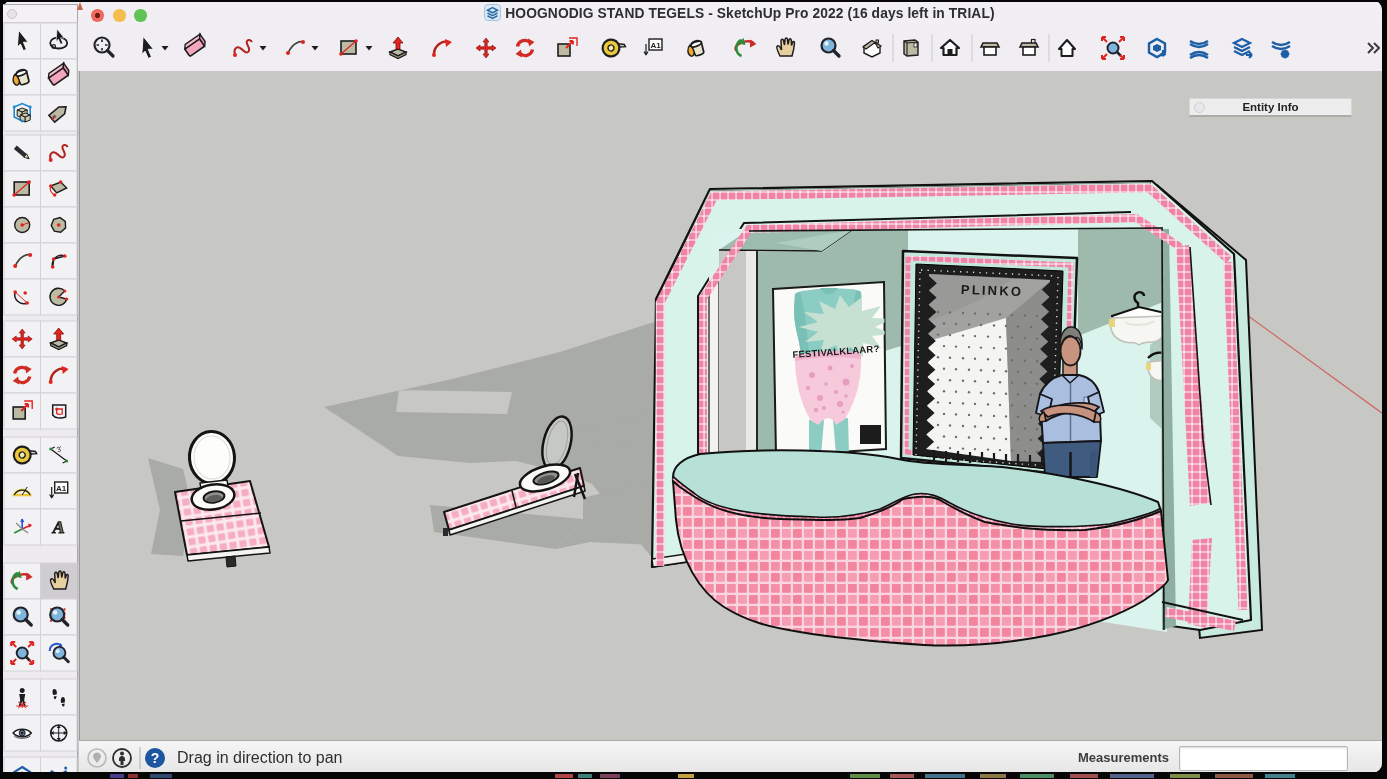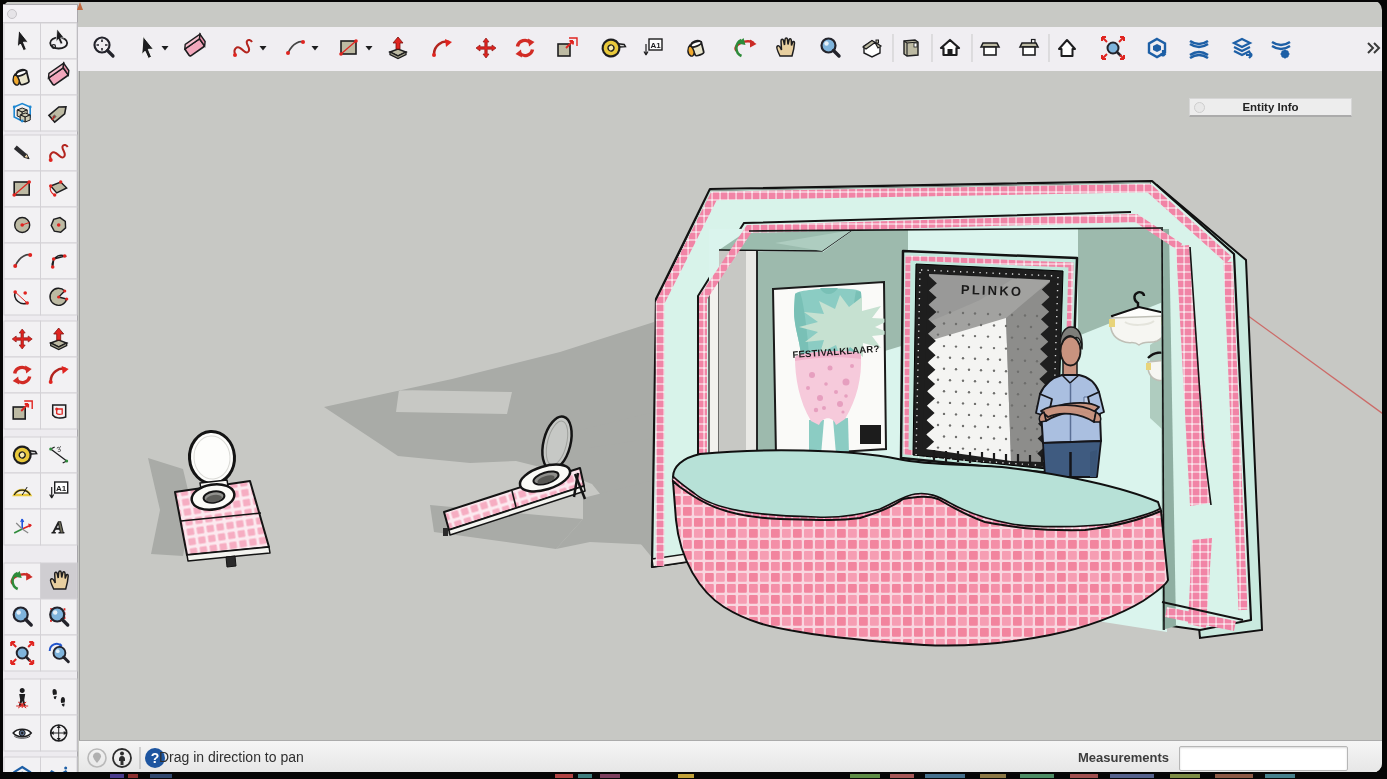--- a/index.html
+++ b/index.html
@@ -5,36 +5,49 @@
   html,body{margin:0;padding:0;}
   body{width:1387px;height:779px;overflow:hidden;background:#000;font-family:"Liberation Sans",sans-serif;position:relative;}
   #frame{position:absolute;left:0;top:0;width:1387px;height:779px;background:#050505;}
   #win{position:absolute;left:3px;top:0px;width:1379px;height:773px;background:#C8C9C5;border-radius:10px;overflow:hidden;}
   #titlebar{position:absolute;left:0;top:0;width:100%;height:27px;background:#F1EFF3;}
   .tl{position:absolute;top:9px;width:12.5px;height:12.5px;border-radius:50%;}
   #titletext{position:absolute;top:0;left:47px;width:100%;height:27px;text-align:center;font-size:13.8px;font-weight:bold;color:#2e2e30;line-height:28px;letter-spacing:0.1px;}
   #toolbar{position:absolute;left:0;top:27px;width:100%;height:44px;background:#F0EEF2;border-bottom:1px solid #c7c7c7;}
   #canvas{position:absolute;left:76px;top:71px;width:1303px;height:669px;background:#C7C8C4;}
   #statusbar{position:absolute;left:76px;top:740px;width:1303px;height:32px;background:linear-gradient(#F5F5F5,#E6E6E6);border-top:1px solid #ABABAB;}
-  #statusbar .txt{position:absolute;left:80px;top:8px;font-size:14px;color:#2f2f2f;}
+  #statusbar .txt{position:absolute;left:98px;top:8px;font-size:16px;color:#2f2f2f;}
   #meas{position:absolute;left:990px;top:9px;font-size:13px;color:#3c3c3c;width:100px;text-align:right;font-weight:bold;}
   #measbox{position:absolute;left:1100px;top:5px;width:167px;height:23px;background:#fff;border:1px solid #b6b6b6;border-radius:2px;box-shadow:inset 0 1px 2px rgba(0,0,0,0.15);}
   #bottomblack{position:absolute;left:0;top:772px;width:1387px;height:7px;background:#060606;}
   #palette{position:absolute;left:3px;top:4px;width:75px;height:769px;background:#EDEBEF;border:1px solid #a9a7ac;border-left:none;box-sizing:border-box;}
   #palhead{position:absolute;left:0;top:0;width:100%;height:17px;background:#F3F1F5;border-bottom:1px solid #d0ced2;}
   #palhead .dot{position:absolute;left:4px;top:3.5px;width:10px;height:10px;border-radius:50%;background:#E6E4E8;border:1px solid #c6c4c8;box-sizing:border-box;}
   #entity{position:absolute;left:1186px;top:98px;width:163px;height:19px;background:#EDEDED;border:1px solid #d6d6d6;border-bottom:2px solid #ababab;box-sizing:border-box;}
   #entity .circ{position:absolute;left:4px;top:3px;width:11px;height:11px;border-radius:50%;background:#E8E8E8;border:1px solid #cecece;box-sizing:border-box;}
   #entity .t{position:absolute;left:0;width:100%;text-align:center;font-size:11.5px;font-weight:bold;color:#222;line-height:17px;}
   #winborder{position:absolute;left:76px;top:71px;width:1px;height:669px;background:#9b9b9b;}
 </style>
 </head>
 <body>
 <div id="frame"></div>
 <div id="win">
+  <div id="titlebar">
+    <div class="tl" style="left:88px;background:radial-gradient(circle at 50% 50%, #701B12 0 2.4px, #EE6A5F 2.6px);"></div>
+    <div class="tl" style="left:110px;background:#F5BE4E;"></div>
+    <div class="tl" style="left:131px;background:#5FC454;"></div>
+    <div id="titletext"><svg style="vertical-align:-3px" width="17" height="17" viewBox="0 0 17 17">
+          <rect x="0.5" y="0.5" width="16" height="16" rx="3.5" fill="#DCEAF6" stroke="#a8c4dc"></rect>
+          <g stroke="#2E6DA8" stroke-width="1.6" fill="none">
+            <path d="M3.5 6.2 8.5 3.6 13.5 6.2 8.5 8.8Z"></path>
+            <path d="M3.5 9 8.5 11.6 13.5 9"></path>
+            <path d="M3.5 11.8 8.5 14.4 13.5 11.8"></path>
+          </g>
+        </svg> HOOGNODIG STAND TEGELS - SketchUp Pro 2022 (16 days left in TRIAL)</div>
+  </div>
   <div id="toolbar"><svg width="1379" height="44" viewBox="3 27 1379 44">
         <g transform="translate(104,48)">
           <circle cx="-2" cy="-3" r="7.5" fill="none" stroke="#23232b" stroke-width="2.2"></circle>
           <path d="M3.5,2.5 L9,8" stroke="#23232b" stroke-width="3.2" stroke-linecap="round"></path>
           <path d="M-2,-8.5 L-2,-6 M-2,0 L-2,2.5 M-7.5,-3 L-5,-3 M3.5,-3 L1,-3" stroke="#23232b" stroke-width="1.6"></path>
         </g>
         <g transform="translate(147,48)">
           <path transform="scale(1.3)" d="M-3,-9 L5,1 L1,1 L3.5,7 L1,8 L-1.5,2.5 L-4,5 Z" fill="#1d1d1f" stroke="#fff" stroke-width="0.7"></path>
         </g>
         <g transform="translate(165,48)">

